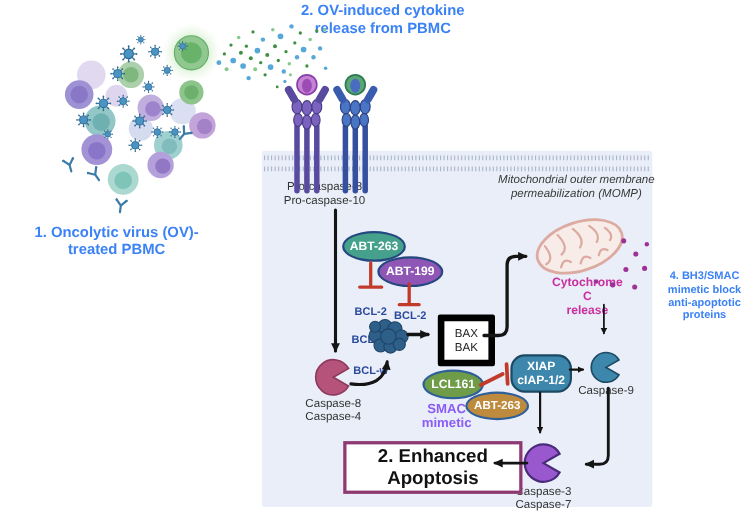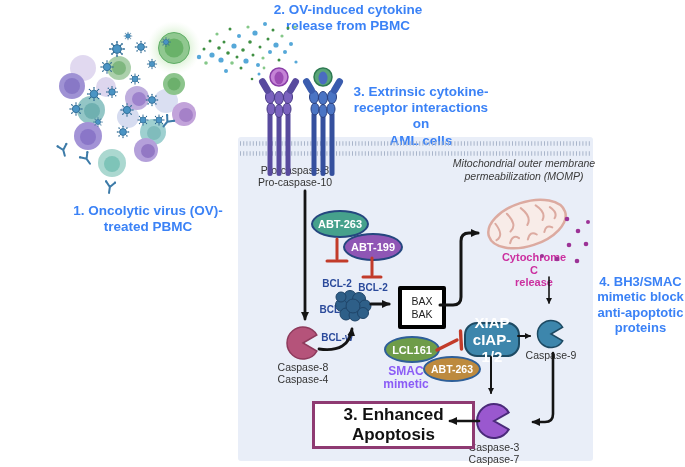--- a/index.html
+++ b/index.html
@@ -2,56 +2,53 @@
 <html style="--cell-bg: #e9eef8; --pill-abt263: #46a18c; --pill-abt199: #8f56b5; --pill-lcl161: #6e9c49; --pill-abt263-orange: #bd8a3e; --pill-xiap: #3d86ac; --pill-border-navy: #25477f; --pill-border-blue: #2e5f99; --caspase8-pink: #b5537a; --caspase9-blue: #3d86ac; --caspase37-purple: #9a58cf; --inhibit-red: #c23b2a; --bcl-blue: #2b4a9b; --cytochrome-magenta: #cb2f9f; --apoptosis-border: #8e3a72;"><head>
 <meta charset="utf-8">
 <style>
   html,body{margin:0;padding:0;background:#fff;}
   #canvas{position:relative;width:685px;height:467px;background:#fff;overflow:hidden;
           font-family:"Liberation Sans","DejaVu Sans",sans-serif;}
   .cell-box{position:absolute;left:238px;top:137px;width:355px;height:324px;
             background:var(--cell-bg,#e9eef8);border-radius:3px;z-index:0;}
   .lbl{position:absolute;z-index:1;white-space:pre-line;text-align:center;color:#3b82f6;}
   .step{font-weight:bold;font-size:13.5px;line-height:1.2;}
-  .step4{font-weight:bold;font-size:13px;line-height:1.18;margin-top:28px;}
+  .step4{font-weight:bold;font-size:10px;line-height:1.18;}
   .small-lbl{font-size:10.5px;color:#333;line-height:1.18;}
   .momp{font-style:italic;font-size:10.5px;color:#3a3a3a;line-height:1.25;}
   .cyto{font-weight:bold;font-size:11px;color:var(--cytochrome-magenta,#cb2f9f);line-height:1.15;}
   .smac{font-weight:bold;font-size:12px;color:#8b5cf6;line-height:1.1;}
   .bcl{font-weight:bold;font-size:10px;color:var(--bcl-blue,#2b4a9b);line-height:1.3;}
   .bcl sub{font-size:7px;}
   .pill{position:absolute;z-index:1;border-radius:50%;display:flex;align-items:center;justify-content:center;
         color:#fff;font-weight:bold;font-size:11px;}
   .pill-navy{border:2px solid var(--pill-border-navy,#25477f);}
   .pill-blue{border:2px solid var(--pill-border-blue,#2e5f99);}
   .xiap{position:absolute;z-index:1;border-radius:13px;background:var(--pill-xiap,#3d86ac);
-        border:2px solid #1d4a63;color:#fff;font-weight:bold;font-size:15px;line-height:1.15;
+        border:2px solid #1d4a63;color:#fff;font-weight:bold;font-size:11px;line-height:1.15;
         display:flex;align-items:center;justify-content:center;text-align:center;white-space:pre-line;}
-  .bax{position:absolute;z-index:1;background:#fff;border:4px solid #000000;border-radius:2px;
+  .bax{position:absolute;z-index:1;background:#fff;border:6px solid #000000;border-radius:2px;
        font-size:10.5px;line-height:1.2;color:#222;display:flex;align-items:center;justify-content:center;
        text-align:center;white-space:pre-line;}
   .apop{position:absolute;z-index:1;background:#fff;border:3.5px solid var(--apoptosis-border,#8e3a72);
         font-weight:bold;font-size:17px;line-height:1.2;color:#111;display:flex;align-items:center;
         justify-content:center;text-align:center;white-space:pre-line;}
   #overlay{position:absolute;left:0;top:0;z-index:2;pointer-events:none;}
 </style>
 </head>
 <body>
 
 <div id="canvas">
 
   <div class="cell-box"></div>
 
-  <div class="lbl step" style="left:18px;top:203px;width:212px;padding-left:24px;">1. Oncolytic virus (OV)-
+  <div class="lbl step" style="left:0px;top:203px;width:212px;">1. Oncolytic virus (OV)-
 treated PBMC</div>
   <div class="lbl step" style="left:268px;top:2px;width:160px;">2. OV-induced cytokine
 release from PBMC</div>
-  <div class="lbl step" style="left:348px;top:84px;width:146px;">3. Extrinsic cytokine-
-receptor interactions on
-AML cells</div>
   <div class="lbl step4" style="left:596px;top:246px;width:89px;">4. BH3/SMAC
 mimetic block
 anti-apoptotic
 proteins</div>
 
   <div class="lbl momp" style="left:452px;top:157px;width:144px;">Mitochondrial outer membrane
 permeabilization (MOMP)</div>
   <div class="lbl small-lbl" style="left:250px;top:164px;width:90px;">Pro-caspase-8
 Pro-caspase-10</div>
   <div class="lbl small-lbl" style="left:268px;top:361px;width:70px;">Caspase-8
@@ -73,21 +70,21 @@
 
   <div class="pill pill-navy" style="left:311px;top:210px;width:54px;height:24px;background:var(--pill-abt263,#46a18c);">ABT-263</div>
   <div class="pill pill-navy" style="left:343px;top:233px;width:56px;height:24px;background:var(--pill-abt199,#8f56b5);">ABT-199</div>
   <div class="pill pill-blue" style="left:384px;top:336px;width:52px;height:23px;background:var(--pill-lcl161,#6e9c49);">LCL161</div>
   <div class="pill pill-blue" style="left:423px;top:356px;width:54px;height:22px;background:var(--pill-abt263-orange,#bd8a3e);font-size:10.5px;">ABT-263</div>
   <div class="xiap" style="left:464px;top:322px;width:52px;height:31px;">XIAP
 cIAP-1/2</div>
 
   <div class="bax" style="left:398px;top:286px;width:40px;height:35px;">BAX
 BAK</div>
-  <div class="apop" style="left:312px;top:401px;width:157px;height:42px;">3. Enhanced
+  <div class="apop" style="left:312px;top:401px;width:157px;height:42px;">2. Enhanced
 Apoptosis</div>
 
   <svg id="overlay" width="685" height="467" viewBox="0 0 685 467">
     <defs>
       <radialGradient id="glow" cx="50%" cy="50%" r="50%">
         <stop offset="0%" stop-color="#b9e6ae" stop-opacity="0.95"></stop>
         <stop offset="60%" stop-color="#cdecc4" stop-opacity="0.55"></stop>
         <stop offset="100%" stop-color="#e6f5e0" stop-opacity="0"></stop>
       </radialGradient>
       <g id="virus">

